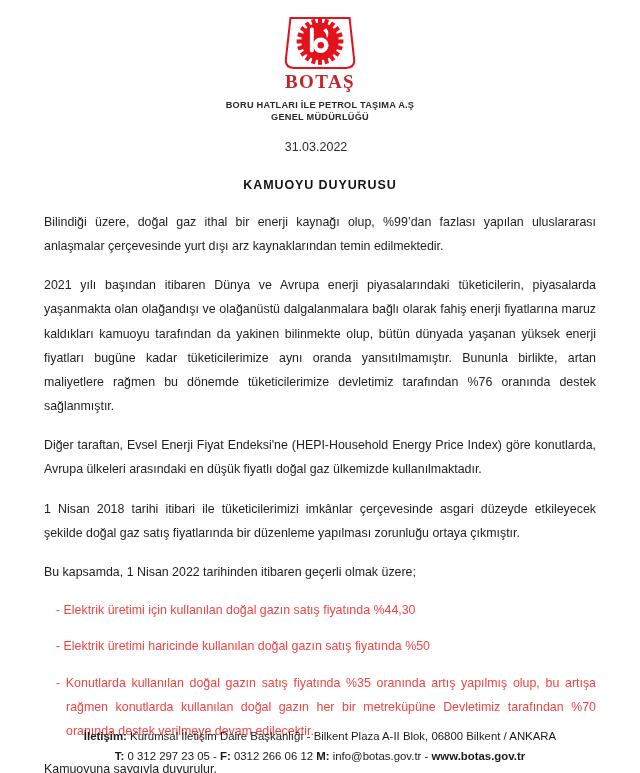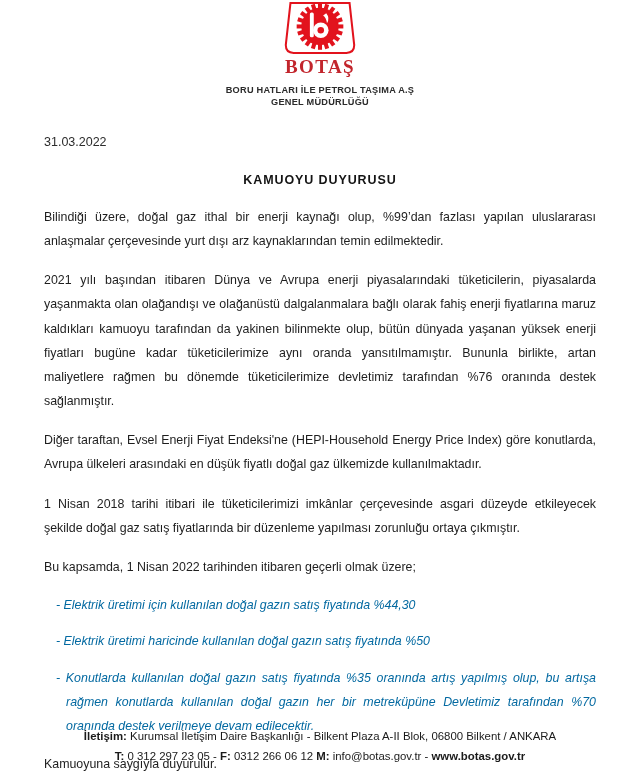--- a/index.html
+++ b/index.html
@@ -21,21 +21,21 @@
     position: relative;
     width: 640px;
     height: 773px;
     box-sizing: border-box;
     padding: 0 44px;
     background: #ffffff;
   }
 
   
   .header {
-    padding-top: 0;
+    padding-top: 15px;
     text-align: center;
   }
   .logo-mark {
     display: block;
     margin: 0 auto;
     width: 78px;
     height: 56px;
   }
   .wordmark {
     margin: 1px 0 0 0;
@@ -51,22 +51,22 @@
     font-size: 9.2px;
     font-weight: bold;
     letter-spacing: 0.25px;
     color: #2b2b2b;
     line-height: 1.35;
   }
   .org-lines div { white-space: nowrap; }
 
   
   .date-row {
-    margin-top: 26px;
-    text-align: left;
+    margin-top: 16px;
+    text-align: center;
     font-size: 12.5px;
     color: #2c2c2c;
     padding-right: 8px;
   }
 
   
   .doc-title {
     margin-top: 24px;
     text-align: center;
     font-size: 12.5px;
@@ -88,25 +88,24 @@
     margin: 0 0 15px 0;
   }
   .para.last-of-block { margin-bottom: 14px; }
   .para.plain { text-align: left; }
 
   .bullet {
     text-align: justify;
     text-justify: inter-word;
     font-size: 12.4px;
     line-height: 1.95;
-    color: #0369a1;
+    color: #ef4444;
     margin: 0 0 12px 0;
     padding-left: 22px;
     text-indent: -10px;
-    font-style: italic;
   }
   .bullet.single { text-align: left; }
 
   .closing {
     font-size: 12.4px;
     line-height: 1.95;
     color: #1e1e1e;
     margin: 14px 0 0 0;
   }
 

